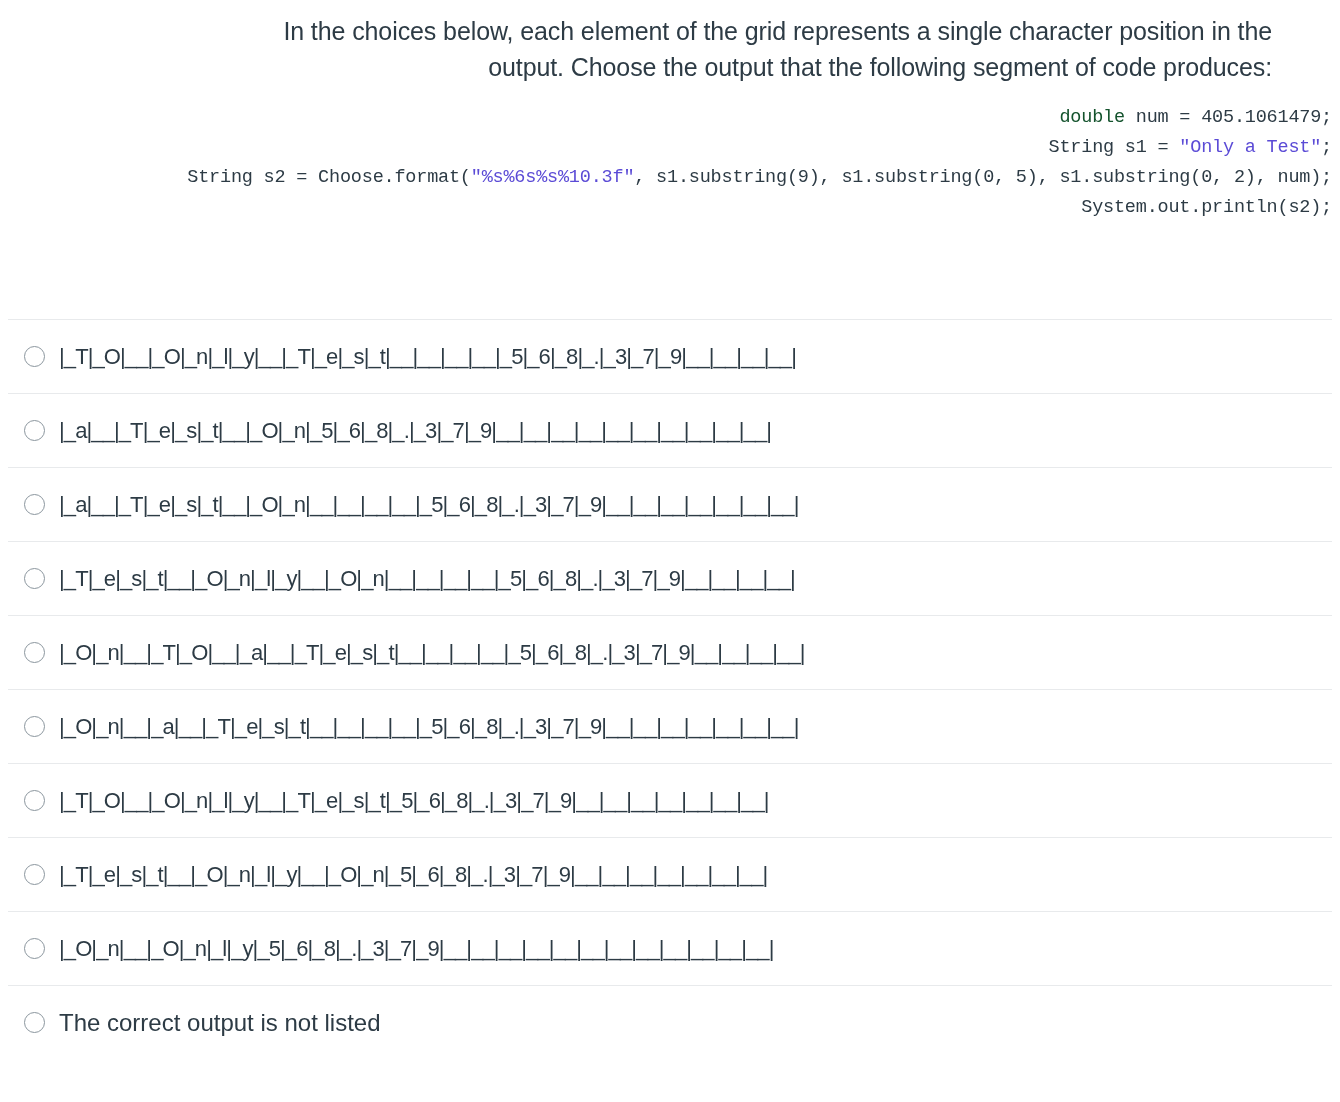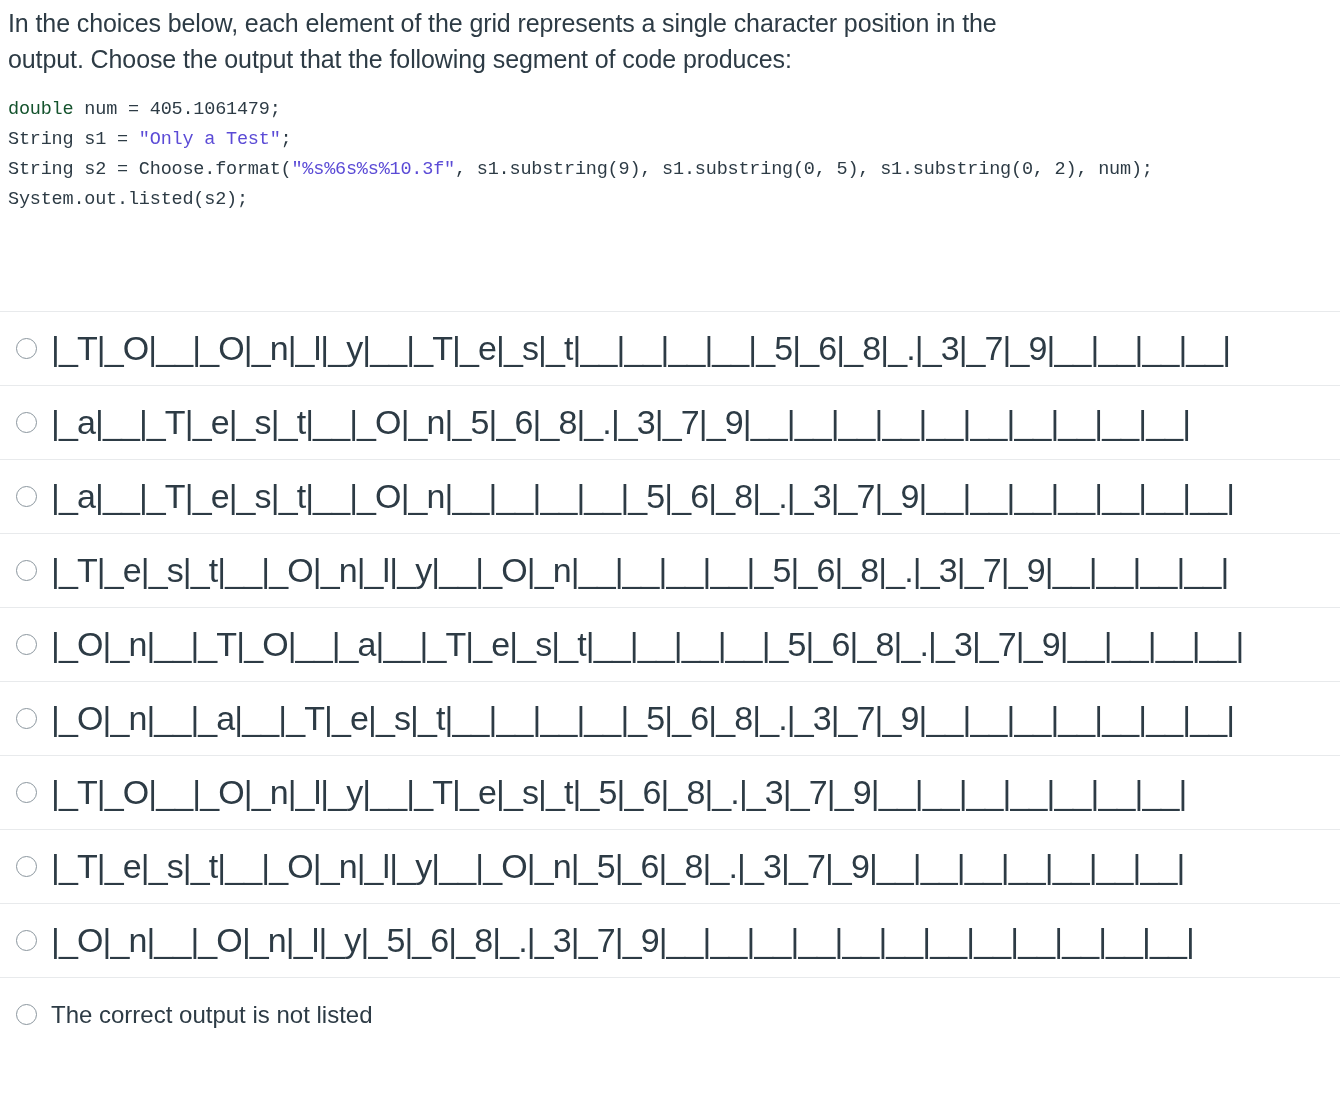--- a/index.html
+++ b/index.html
@@ -11,21 +11,22 @@
   body {
     width: 1340px;
     min-height: 1102px;
     font-family: "Liberation Sans", sans-serif;
     color: #2d3b45;
     -webkit-font-smoothing: antialiased;
   }
 
   .page {
     width: 1340px;
-    padding: 0;
+    padding: 8px;
+    text-align: right;
   }
 
   
   .prompt {
     font-size: 25px;
     line-height: 1.42;
     color: #2d3b45;
     padding: 6px 60px 0 8px;
     font-weight: 400;
     letter-spacing: -0.1px;
@@ -68,21 +69,21 @@
     flex: 0 0 auto;
     width: 21px;
     height: 21px;
     border: 1.6px solid #8b969e;
     border-radius: 50%;
     background: #fff;
     display: inline-block;
   }
 
   .choice-text {
-    font-size: 34px;
+    font-size: 22px;
     line-height: 1.25;
     color: #2d3b45;
     letter-spacing: -0.9px;
     white-space: nowrap;
     font-family: "Liberation Sans", sans-serif;
   }
   .choice-text.plain {
     font-size: 24px;
     letter-spacing: 0;
   }
@@ -93,21 +94,21 @@
 <div class="page">
 
   <div class="prompt">
     <div>In the choices below, each element of the grid represents a single character position in the</div>
     <div>output.  Choose the output that the following segment of code produces:</div>
   </div>
 
   <div class="code-block"><span class="kw-type">double</span><span> num = 405.1061479;</span>
 <span>String s1 = </span><span class="str">"Only a Test"</span><span>;</span>
 <span>String s2 = Choose.format(</span><span class="str">"%s%6s%s%10.3f"</span><span>, s1.substring(9), s1.substring(0, 5), s1.substring(0, 2), num);</span>
-<span>System.out.listed(s2);</span></div>
+<span>System.out.println(s2);</span></div>
 
   <div class="spacer"></div>
 
   <ul class="choices">
     <li class="choice">
       <span class="radio"></span>
       <span class="choice-text">|_T|_O|__|_O|_n|_l|_y|__|_T|_e|_s|_t|__|__|__|__|_5|_6|_8|_.|_3|_7|_9|__|__|__|__|</span>
     </li>
     <li class="choice">
       <span class="radio"></span>

